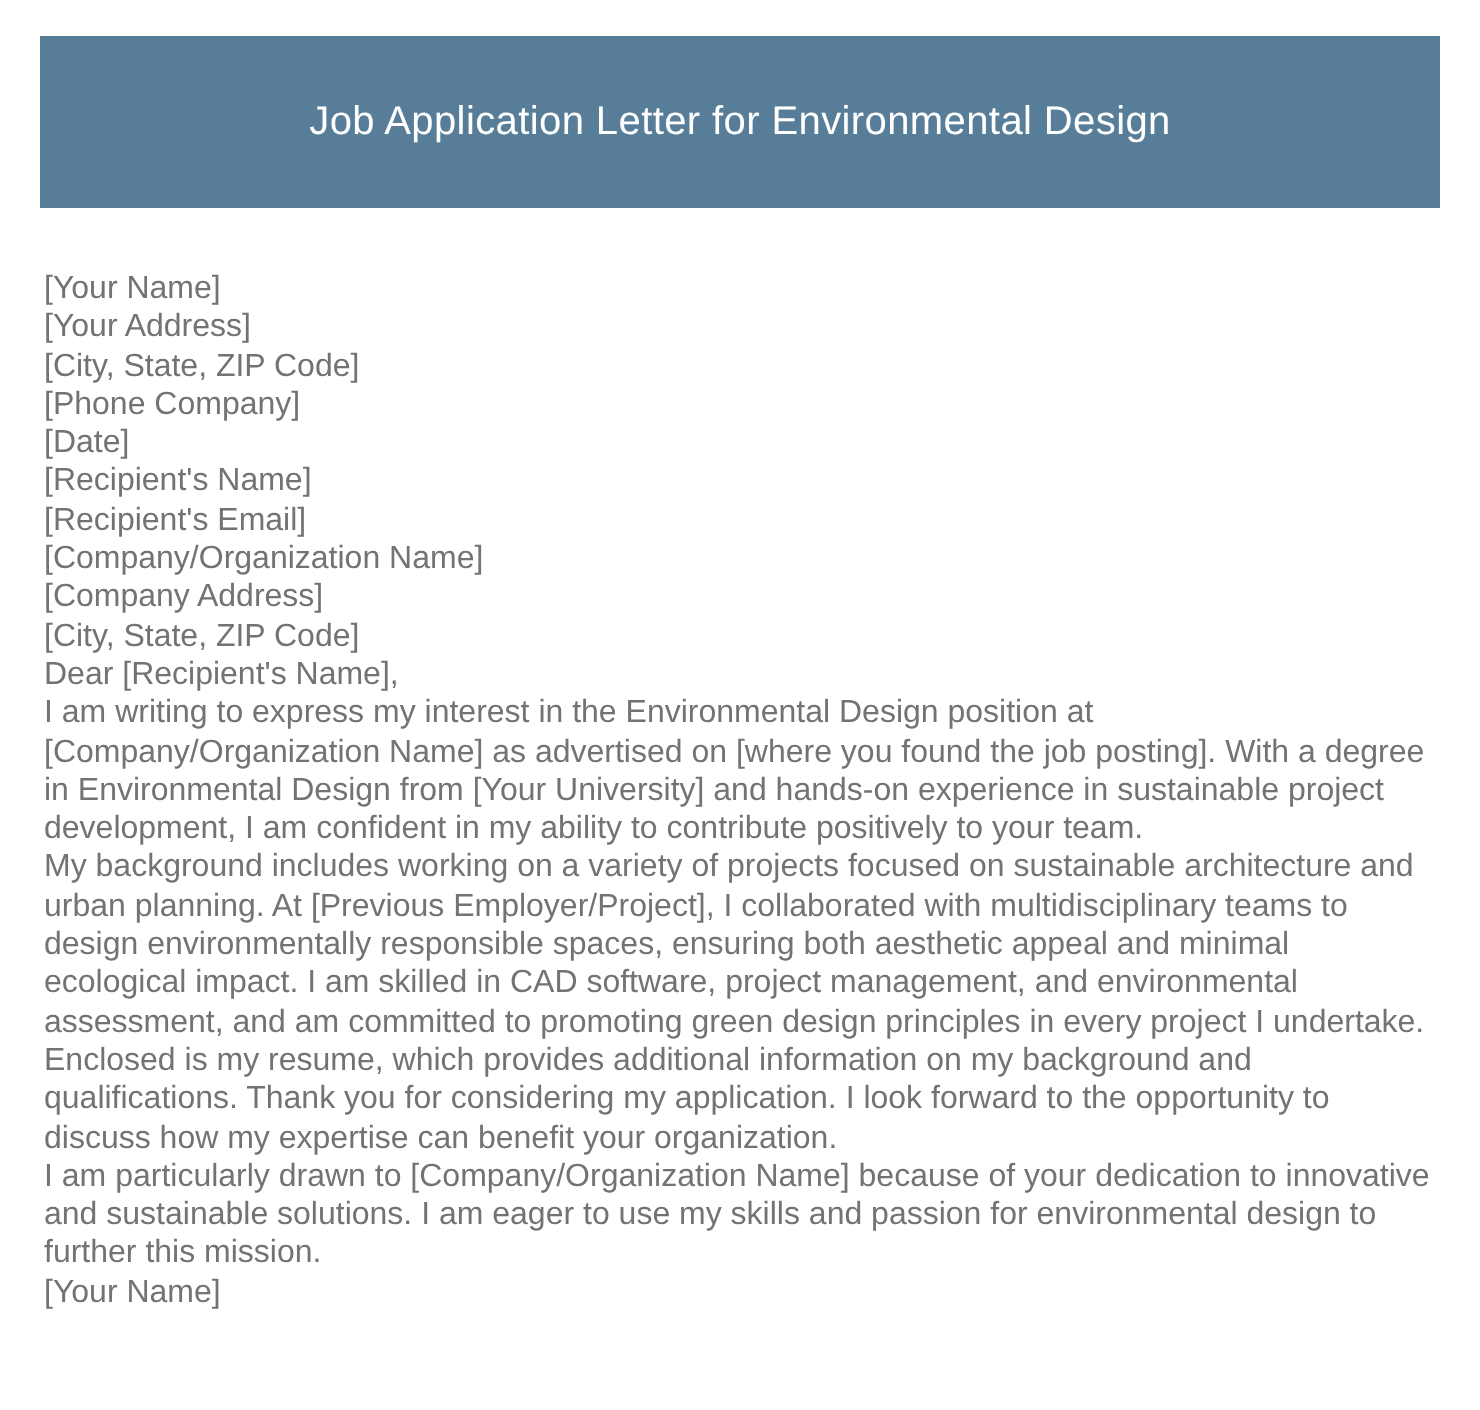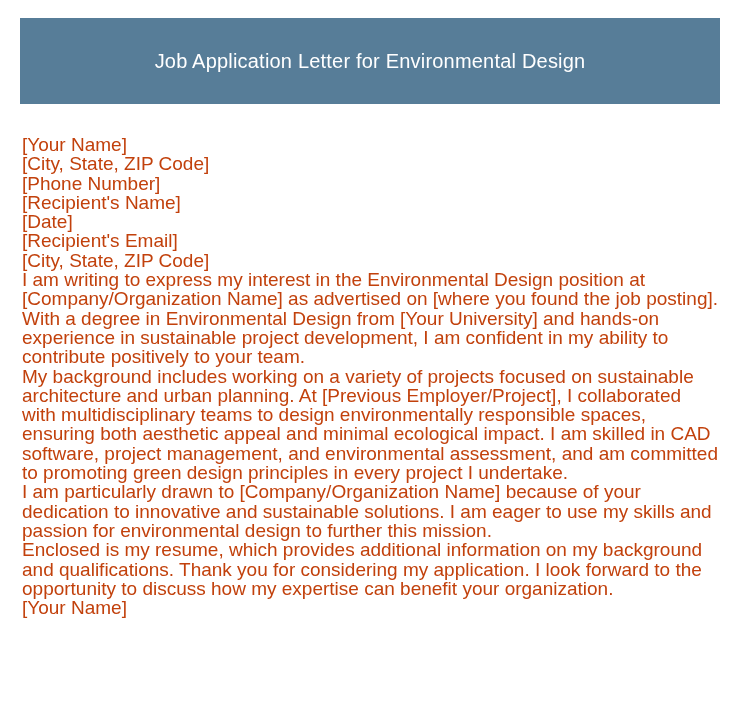--- a/index.html
+++ b/index.html
@@ -25,49 +25,53 @@
   }
   .banner-title {
     color: #ffffff;
     font-size: 20px;
     font-weight: 500;
     letter-spacing: 0.2px;
     text-align: center;
   }
   .letter-body {
     margin: 31px 22px 0 22px;
-    color: #c2410c;
-    font-size: 19px;
+    color: #737373;
+    font-size: 16px;
     line-height: 19.3px;
   }
   .line, .para {
     margin: 0;
     padding: 0;
   }
 </style>
 </head>
 <body>
 
 <div class="page">
 
   <div class="banner">
     <div class="banner-title">Job Application Letter for Environmental Design</div>
   </div>
 
   <div class="letter-body">
     <div class="line">[Your Name]</div>
+    <div class="line">[Your Address]</div>
     <div class="line">[City, State, ZIP Code]</div>
-    <div class="line">[Phone Number]</div>
+    <div class="line">[Phone Company]</div>
+    <div class="line">[Date]</div>
     <div class="line">[Recipient's Name]</div>
-    <div class="line">[Date]</div>
     <div class="line">[Recipient's Email]</div>
+    <div class="line">[Company/Organization Name]</div>
+    <div class="line">[Company Address]</div>
     <div class="line">[City, State, ZIP Code]</div>
 
+    <div class="line">Dear [Recipient's Name],</div>
 
     <div class="para">I am writing to express my interest in the Environmental Design position at [Company/Organization Name] as advertised on [where you found the job posting]. With a degree in Environmental Design from [Your University] and hands-on experience in sustainable project development, I am confident in my ability to contribute positively to your team.</div>
     <div class="para">My background includes working on a variety of projects focused on sustainable architecture and urban planning. At [Previous Employer/Project], I collaborated with multidisciplinary teams to design environmentally responsible spaces, ensuring both aesthetic appeal and minimal ecological impact. I am skilled in CAD software, project management, and environmental assessment, and am committed to promoting green design principles in every project I undertake.</div>
+    <div class="para">Enclosed is my resume, which provides additional information on my background and qualifications. Thank you for considering my application. I look forward to the opportunity to discuss how my expertise can benefit your organization.</div>
     <div class="para">I am particularly drawn to [Company/Organization Name] because of your dedication to innovative and sustainable solutions. I am eager to use my skills and passion for environmental design to further this mission.</div>
-    <div class="para">Enclosed is my resume, which provides additional information on my background and qualifications. Thank you for considering my application. I look forward to the opportunity to discuss how my expertise can benefit your organization.</div>
 
     <div class="line">[Your Name]</div>
   </div>
 
 </div>
 
 </body></html>

